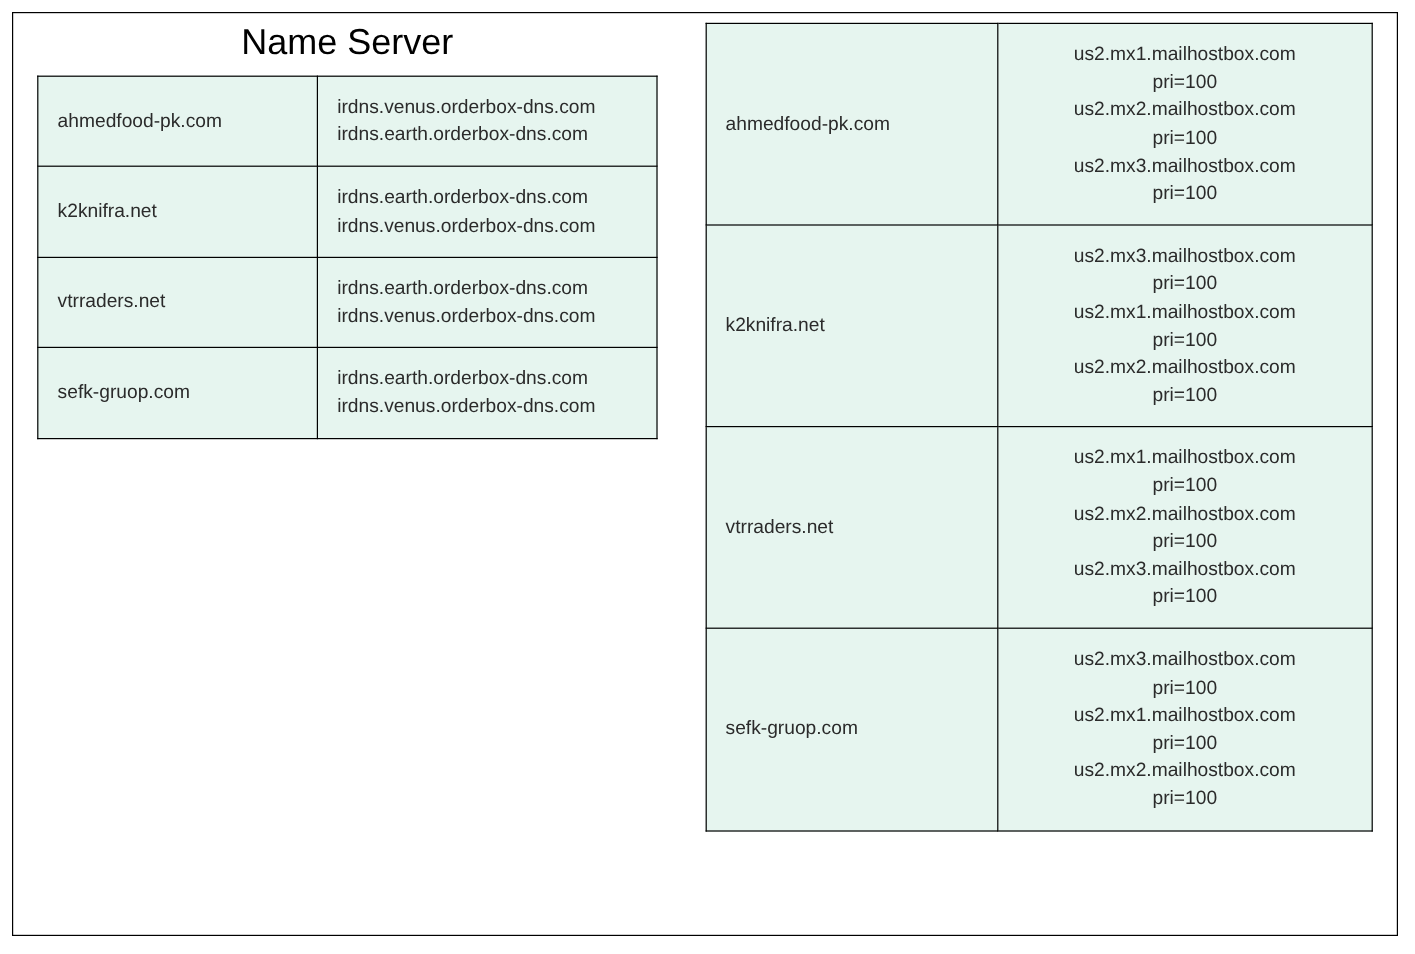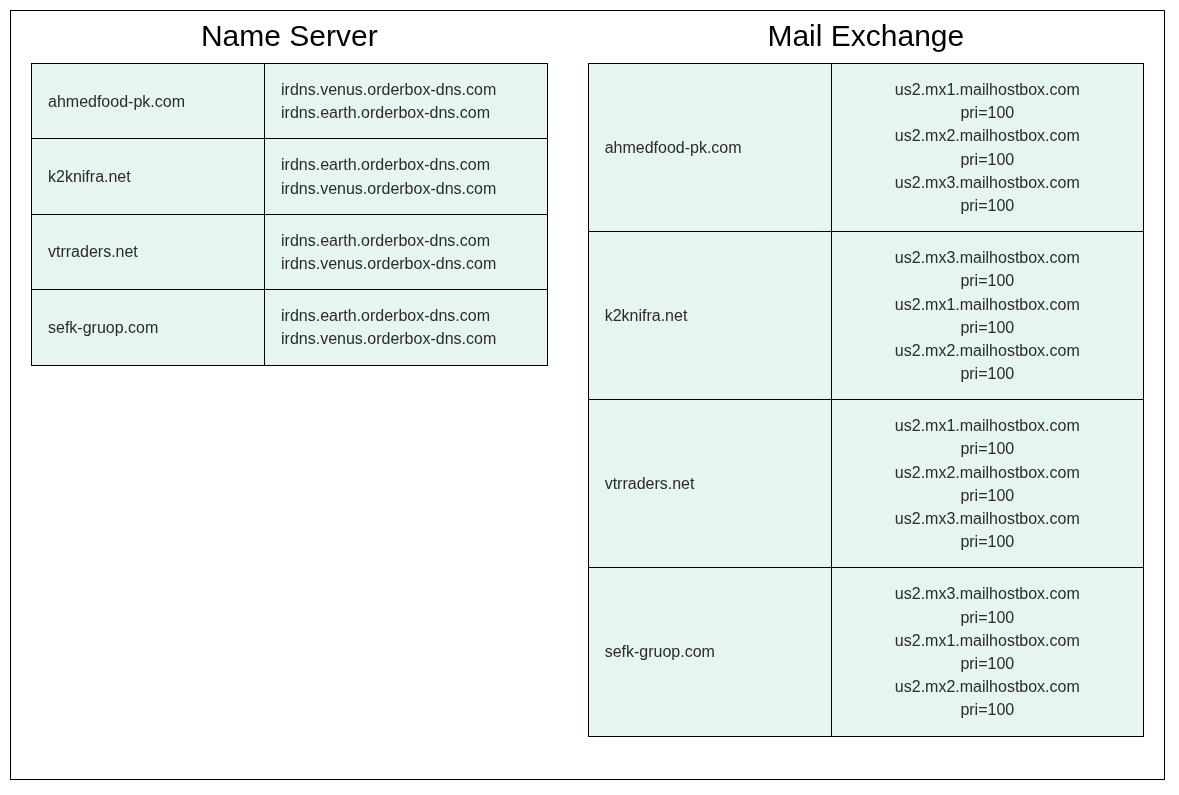--- a/index.html
+++ b/index.html
@@ -78,21 +78,20 @@
           </tr>
           <tr>
             <td>sefk-gruop.com</td>
             <td class="ns-val">irdns.earth.orderbox-dns.com irdns.venus.orderbox-dns.com</td>
           </tr>
         </tbody>
     </table>
   </div>
 
   <div class="col col-right">
-    <h1 class="title">Mail Exchange</h1>
     <table class="data">
       <tbody id="mx-body">
           <tr>
             <td>ahmedfood-pk.com</td>
             <td class="mx-val">
               <span class="mx-line">us2.mx1.mailhostbox.com</span>
               <span class="mx-line">pri=100</span>
               <span class="mx-line">us2.mx2.mailhostbox.com</span>
               <span class="mx-line">pri=100</span>
               <span class="mx-line">us2.mx3.mailhostbox.com</span>

